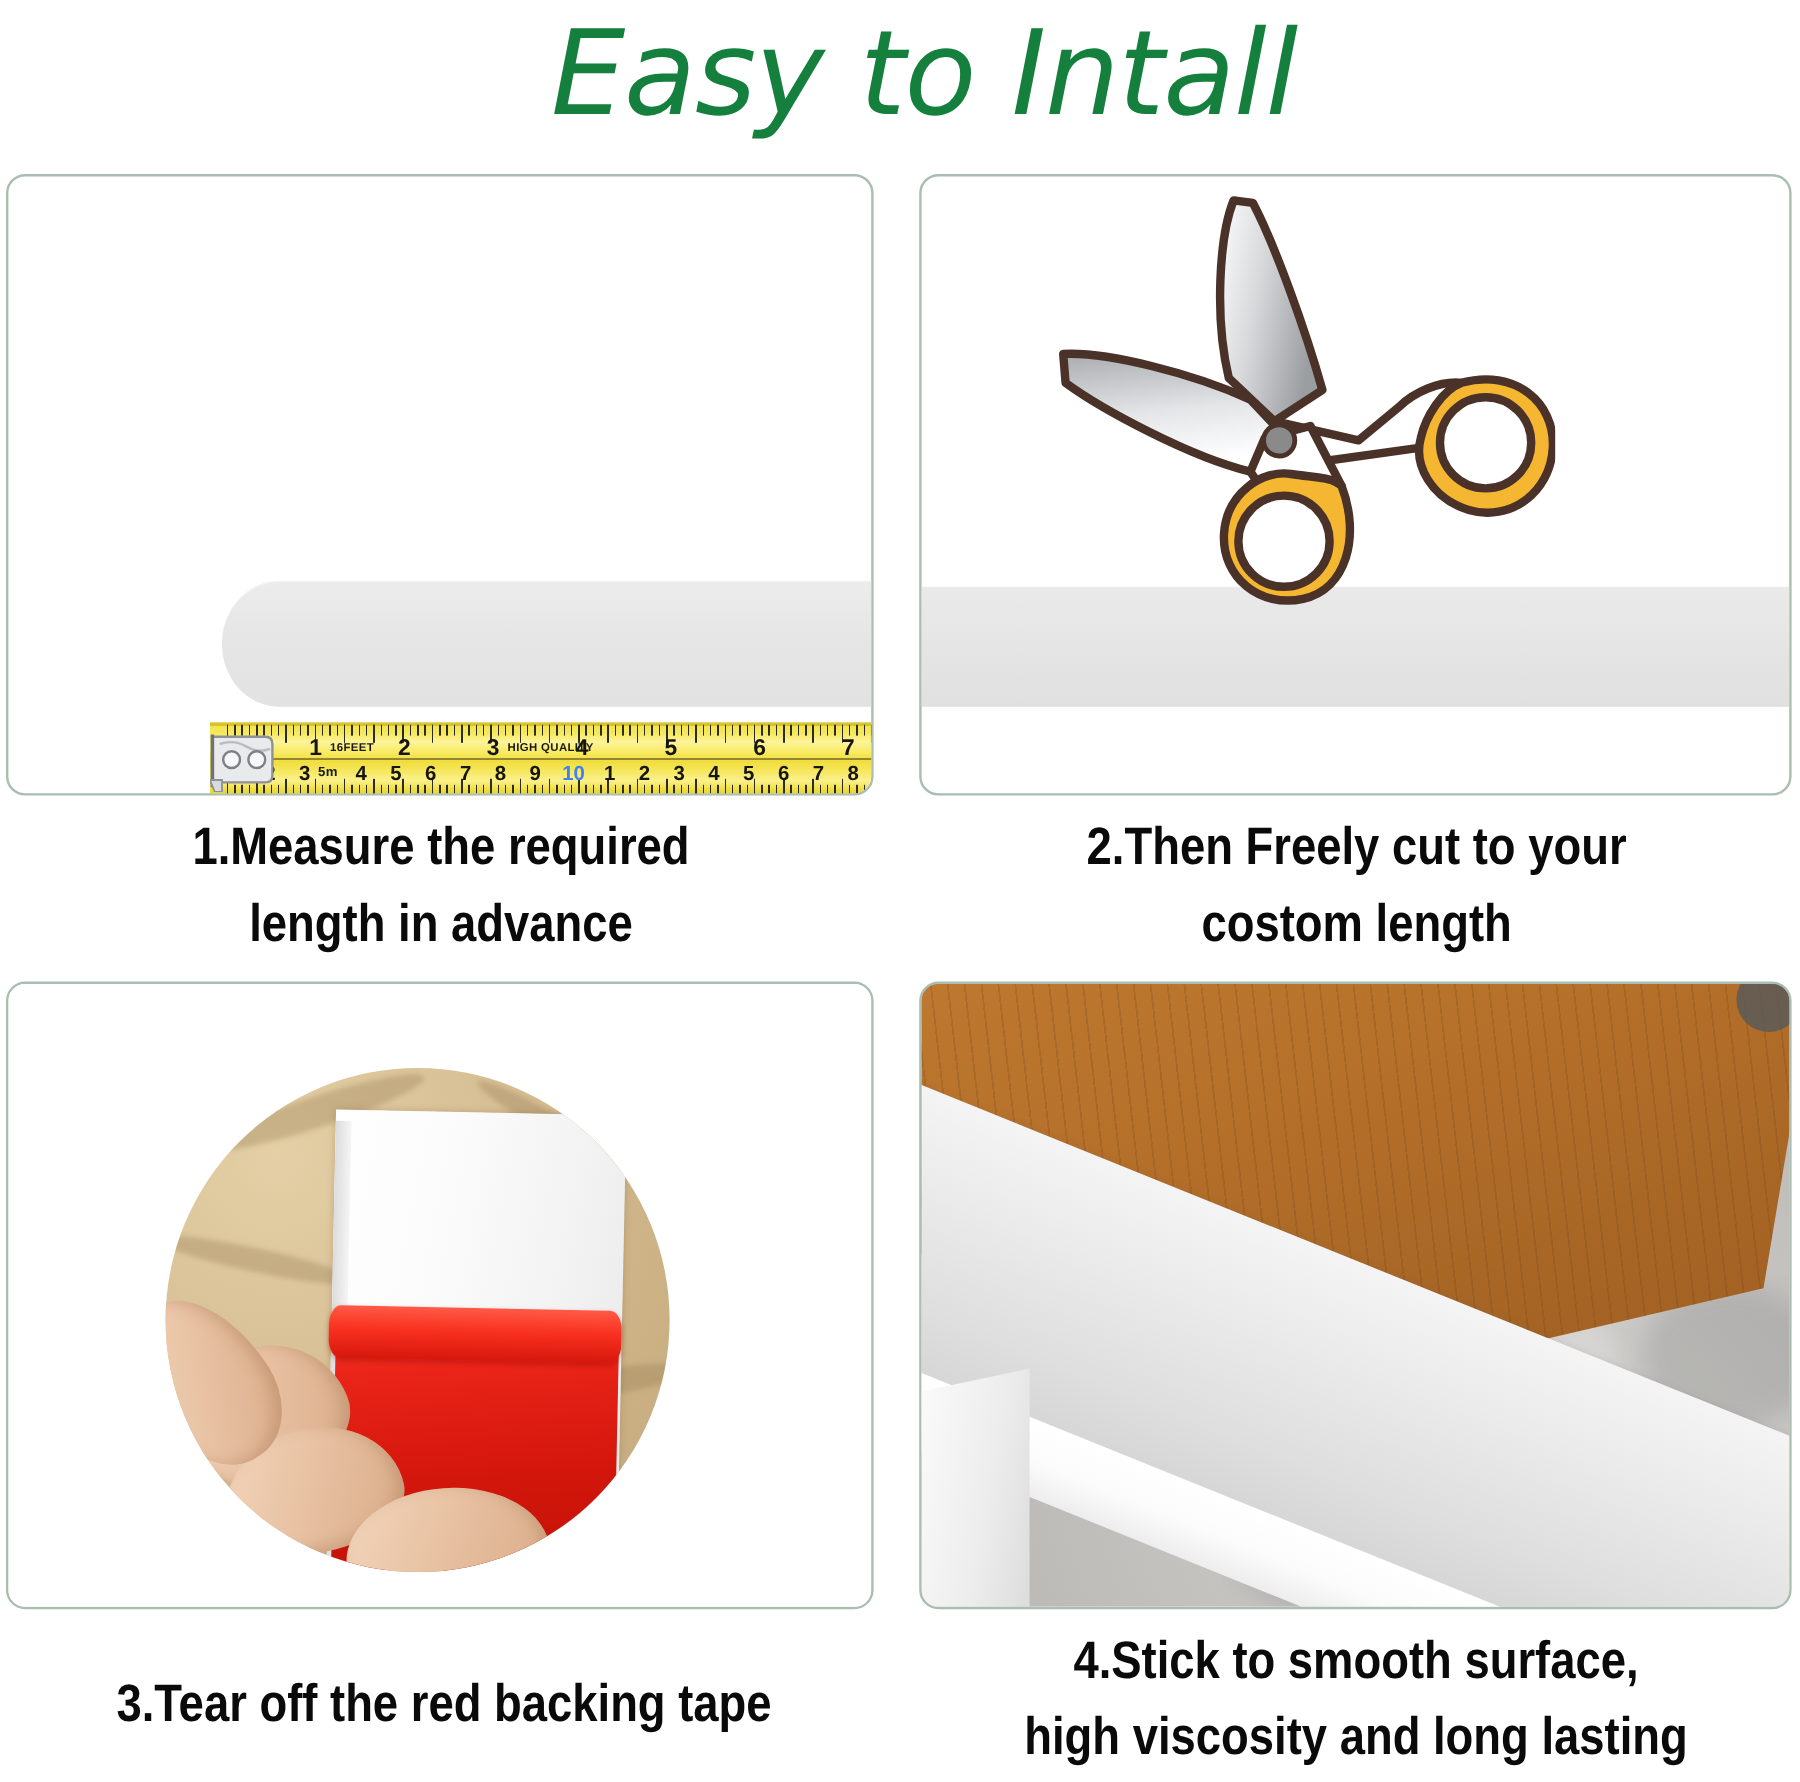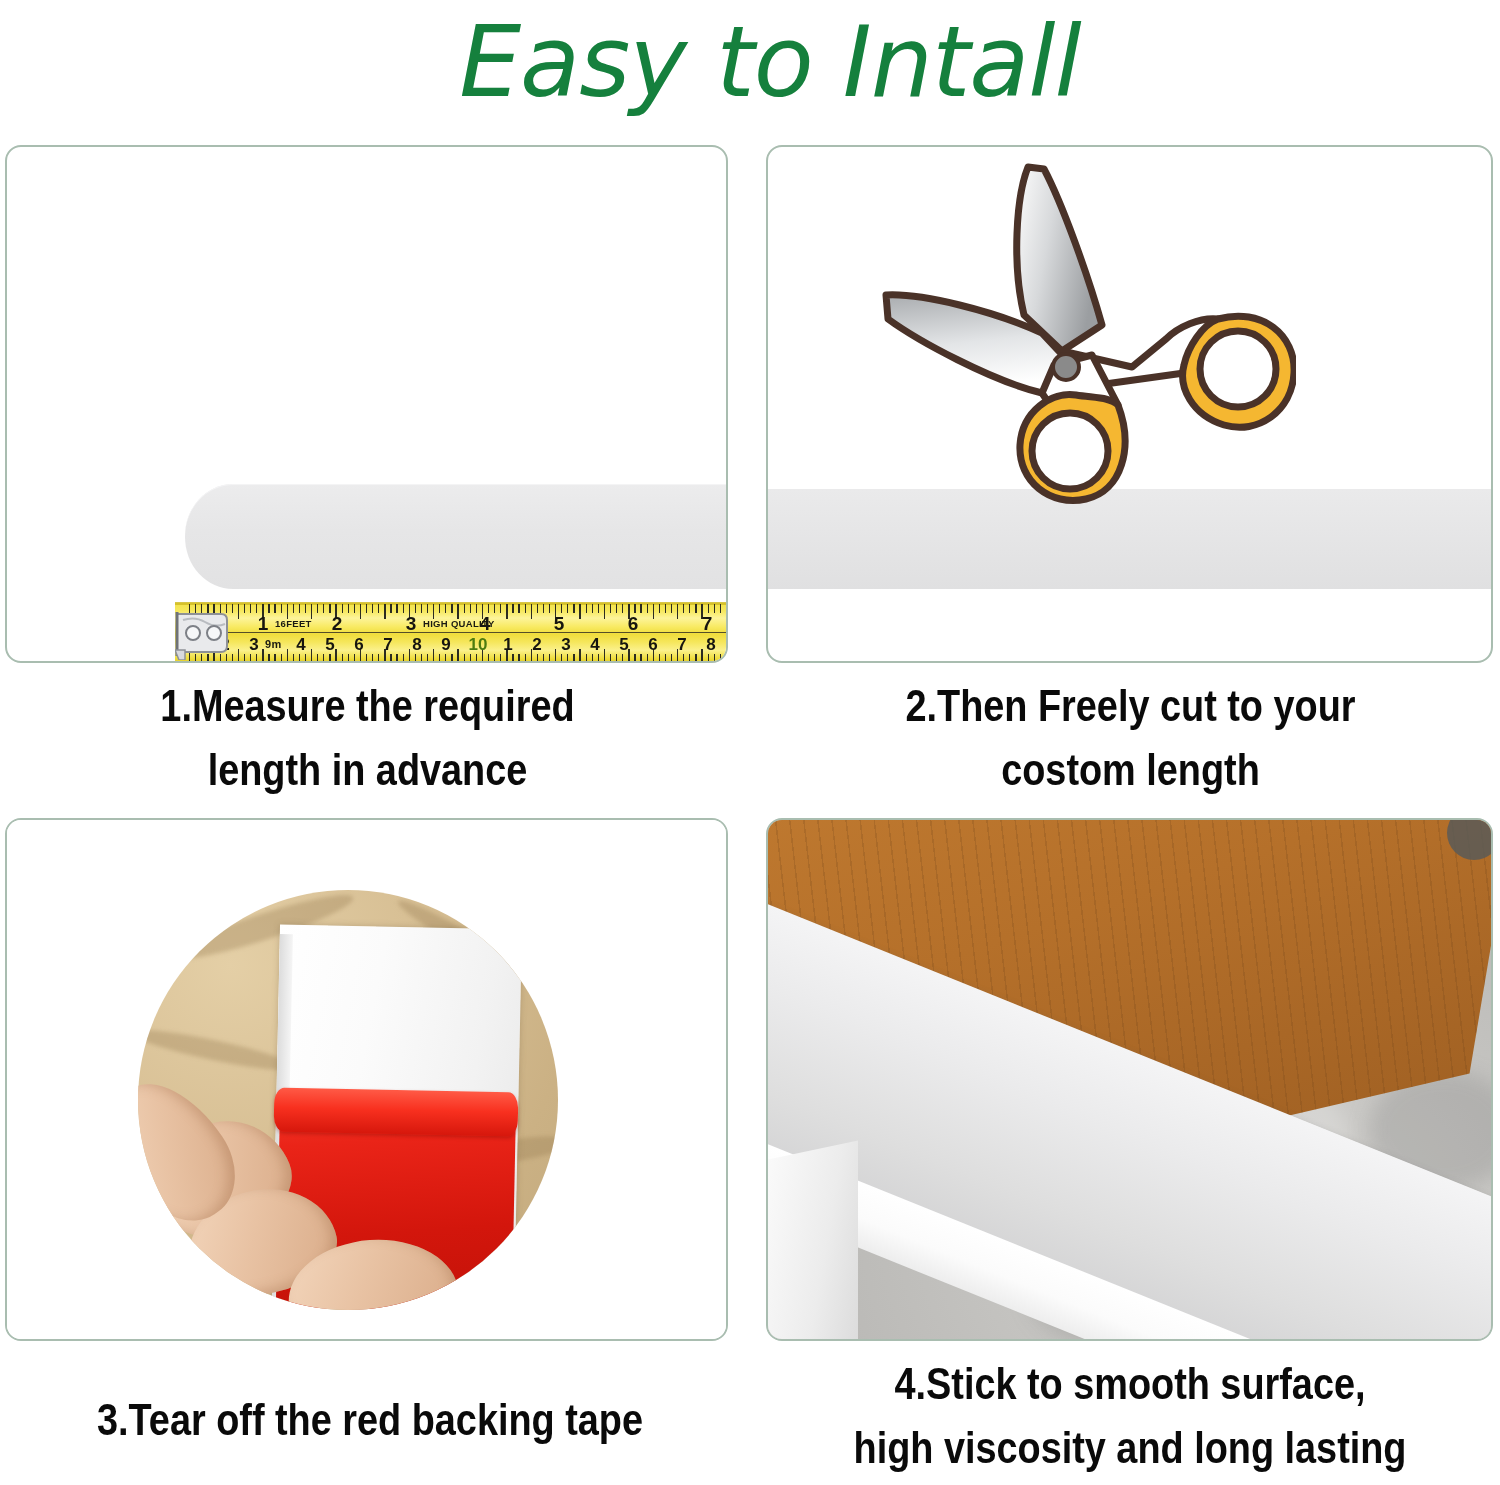--- a/index.html
+++ b/index.html
@@ -126,21 +126,21 @@
   #tape-row-in  { top: 11px;  height: 20px; font-size: 19px; }
   #tape-row-cm  { top: 33px;  height: 20px; font-size: 17px; }
   .tape-brand {
     font-size: 9.5px !important;
     font-weight: 700;
     letter-spacing: .3px;
     color: #1a1a12;
     transform: translateX(0) !important;
     text-align: right;
   }
-  .cm-red { color: #4d7c0f; }
+  .cm-red { color: #3b82f6; }
   #tape-hook {
     position: absolute;
     left: 0px; top: 4px; width: 58px; height: 54px;
   }
   
   #trim-strip-2 {
     position: absolute;
     left: 0px; top: 342px;
     width: 727px; height: 100px;
     background: linear-gradient(180deg,#eaeaeb 0%,#e4e4e5 60%,#e0e0e1 100%);
@@ -294,21 +294,21 @@
       <span class="tape-brand" style="left:248px;top:5px">HIGH QUALITY</span>
       <span style="left:310px">4</span>
       <span style="left:384px">5</span>
       <span style="left:458px">6</span>
       <span style="left:532px">7</span>
     </div>
 
     <div class="tape-row" id="tape-row-cm">
       <span style="left:50px">2</span>
       <span style="left:79px">3</span>
-      <span class="tape-brand" style="left:90px;top:3px;font-size:11px !important">9m</span>
+      <span class="tape-brand" style="left:90px;top:3px;font-size:11px !important">5m</span>
       <span style="left:126px">4</span>
       <span style="left:155px">5</span>
       <span style="left:184px">6</span>
       <span style="left:213px">7</span>
       <span style="left:242px">8</span>
       <span style="left:271px">9</span>
       <span class="cm-red" style="left:303px">10</span>
       <span style="left:333px">1</span>
       <span style="left:362px">2</span>
       <span style="left:391px">3</span>

